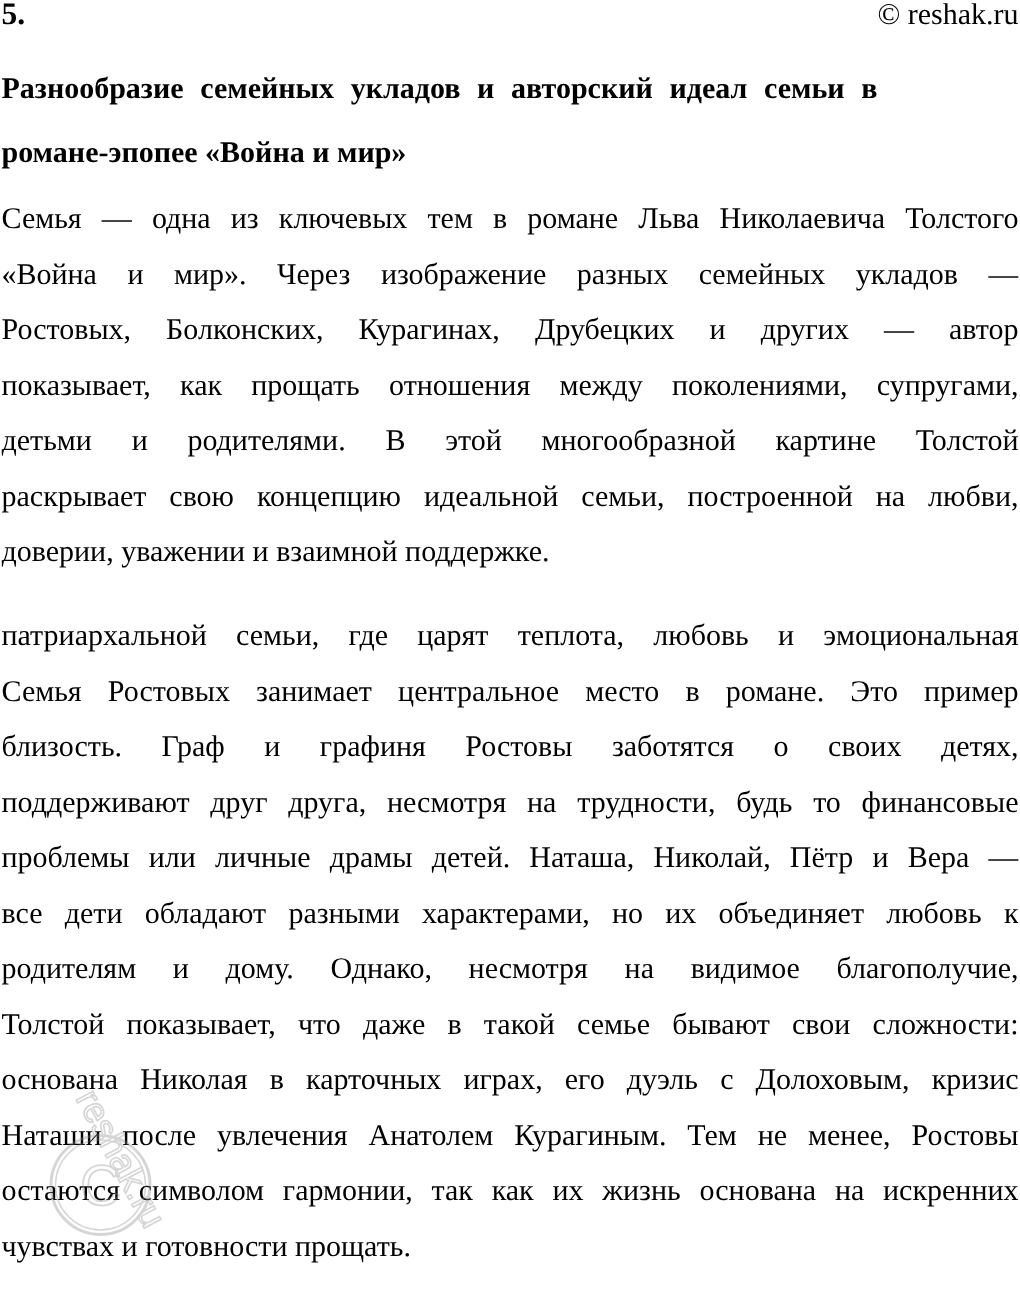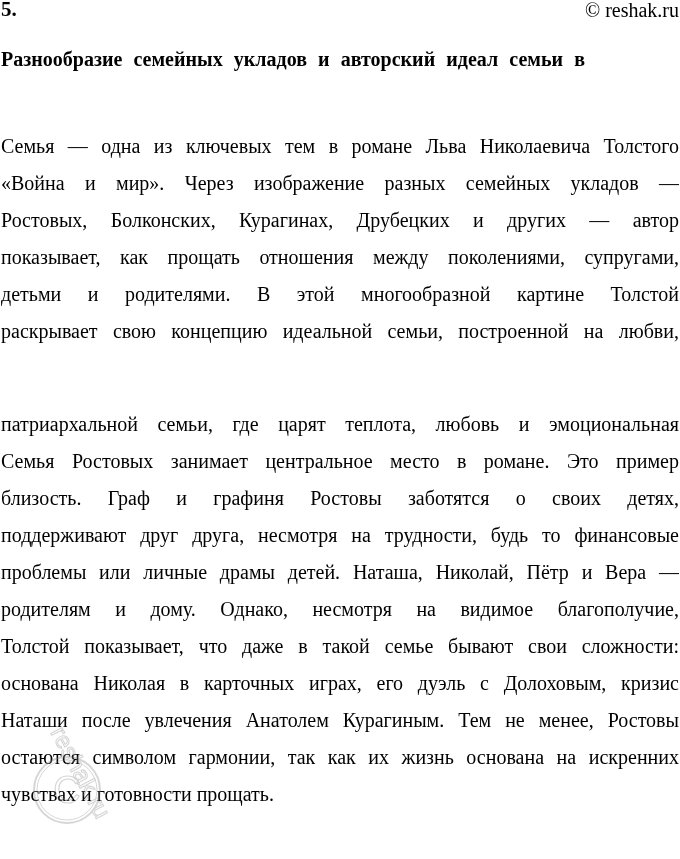--- a/index.html
+++ b/index.html
@@ -85,37 +85,40 @@
 </head>
 <body>
 
 <div class="header">
   <span class="task-number">5.</span>
   <span class="copyright">© reshak.ru</span>
 </div>
 
 <div class="title">
   <span class="line">Разнообразие семейных укладов и авторский идеал семьи в</span>
+  <span class="line last">романе-эпопее «Война и мир»</span>
 </div>
 
 <div class="para" id="para-1">
   <span class="line">Семья — одна из ключевых тем в романе Льва Николаевича Толстого</span>
   <span class="line">«Война и мир». Через изображение разных семейных укладов —</span>
   <span class="line">Ростовых, Болконских, Курагинах, Друбецких и других — автор</span>
   <span class="line">показывает, как прощать отношения между поколениями, супругами,</span>
   <span class="line">детьми и родителями. В этой многообразной картине Толстой</span>
   <span class="line">раскрывает свою концепцию идеальной семьи, построенной на любви,</span>
+  <span class="line last">доверии, уважении и взаимной поддержке.</span>
 </div>
 
 <div class="para" id="para-2">
   <span class="line">патриархальной семьи, где царят теплота, любовь и эмоциональная</span>
   <span class="line">Семья Ростовых занимает центральное место в романе. Это пример</span>
   <span class="line">близость. Граф и графиня Ростовы заботятся о своих детях,</span>
   <span class="line">поддерживают друг друга, несмотря на трудности, будь то финансовые</span>
   <span class="line">проблемы или личные драмы детей. Наташа, Николай, Пётр и Вера —</span>
+  <span class="line">все дети обладают разными характерами, но их объединяет любовь к</span>
   <span class="line">родителям и дому. Однако, несмотря на видимое благополучие,</span>
   <span class="line">Толстой показывает, что даже в такой семье бывают свои сложности:</span>
   <span class="line">основана Николая в карточных играх, его дуэль с Долоховым, кризис</span>
   <span class="line">Наташи после увлечения Анатолем Курагиным. Тем не менее, Ростовы</span>
   <span class="line">остаются символом гармонии, так как их жизнь основана на искренних</span>
   <span class="line last">чувствах и готовности прощать.</span>
 </div>
 
 <div class="watermark">
   <svg width="120" height="130" viewBox="0 0 120 130">

